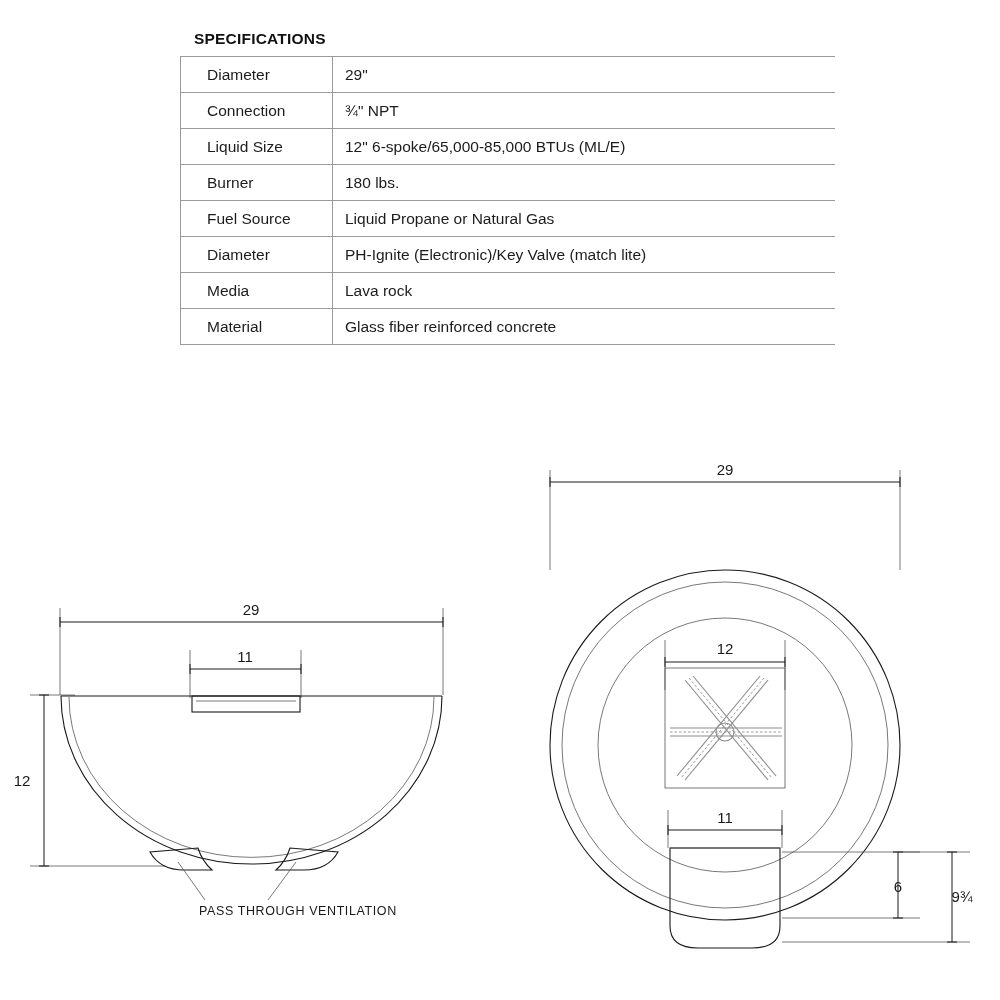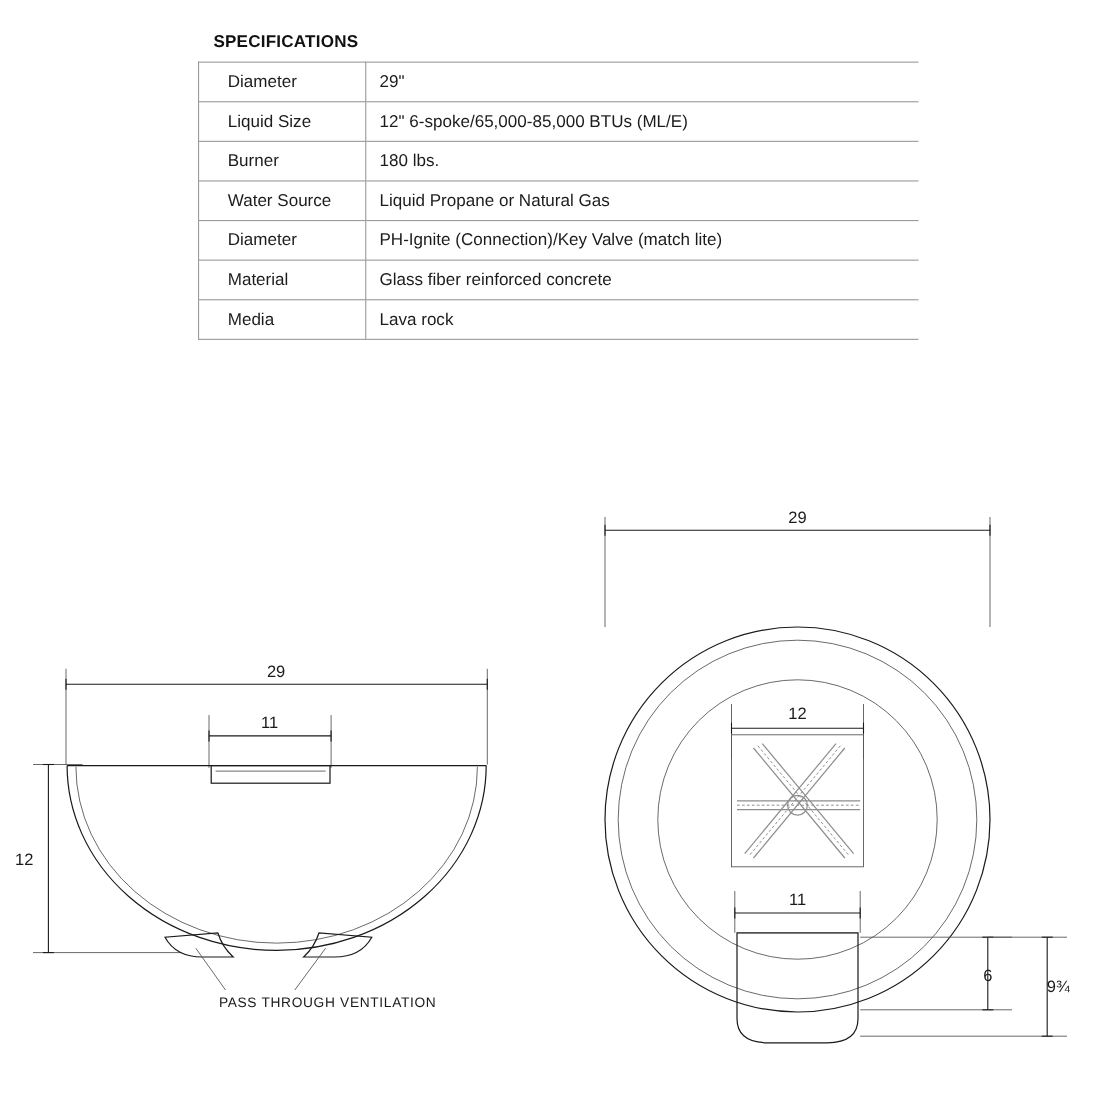--- a/index.html
+++ b/index.html
@@ -85,42 +85,46 @@
 
   <div id="spec-block">
     <div id="spec-title">SPECIFICATIONS</div>
     <table class="spec">
       <tbody>
         <tr>
           <td>Diameter</td>
           <td>29"</td>
         </tr>
         <tr>
+          <td>Connection</td>
+          <td>¾" NPT</td>
+        </tr>
+        <tr>
           <td>Liquid Size</td>
           <td>12" 6-spoke/65,000-85,000 BTUs (ML/E)</td>
         </tr>
         <tr>
           <td>Burner</td>
           <td>180 lbs.</td>
         </tr>
         <tr>
-          <td>Water Source</td>
+          <td>Fuel Source</td>
           <td>Liquid Propane or Natural Gas</td>
         </tr>
         <tr>
           <td>Diameter</td>
-          <td>PH-Ignite (Connection)/Key Valve (match lite)</td>
+          <td>PH-Ignite (Electronic)/Key Valve (match lite)</td>
+        </tr>
+        <tr>
+          <td>Media</td>
+          <td>Lava rock</td>
         </tr>
         <tr>
           <td>Material</td>
           <td>Glass fiber reinforced concrete</td>
-        </tr>
-        <tr>
-          <td>Media</td>
-          <td>Lava rock</td>
         </tr>
       </tbody>
     </table>
   </div>
 
   <div id="side-view" class="drawing">
     <svg width="500" height="400" viewBox="0 0 500 400" xmlns="http://www.w3.org/2000/svg">
 
       <line class="thin" x1="60" y1="38" x2="60" y2="125"></line>
       <line class="thin" x1="443" y1="38" x2="443" y2="125"></line>

